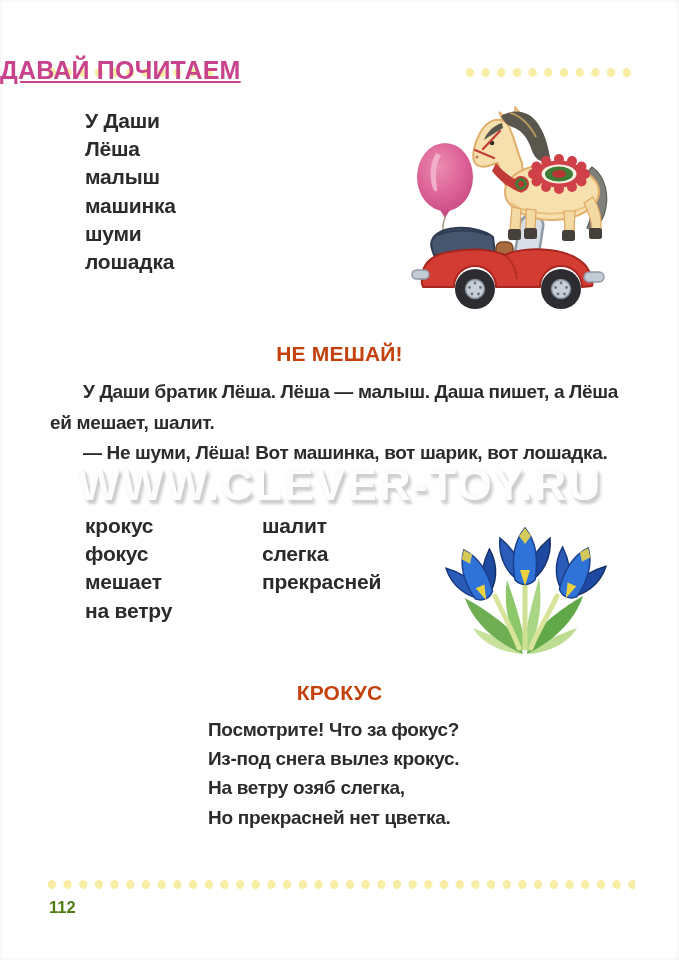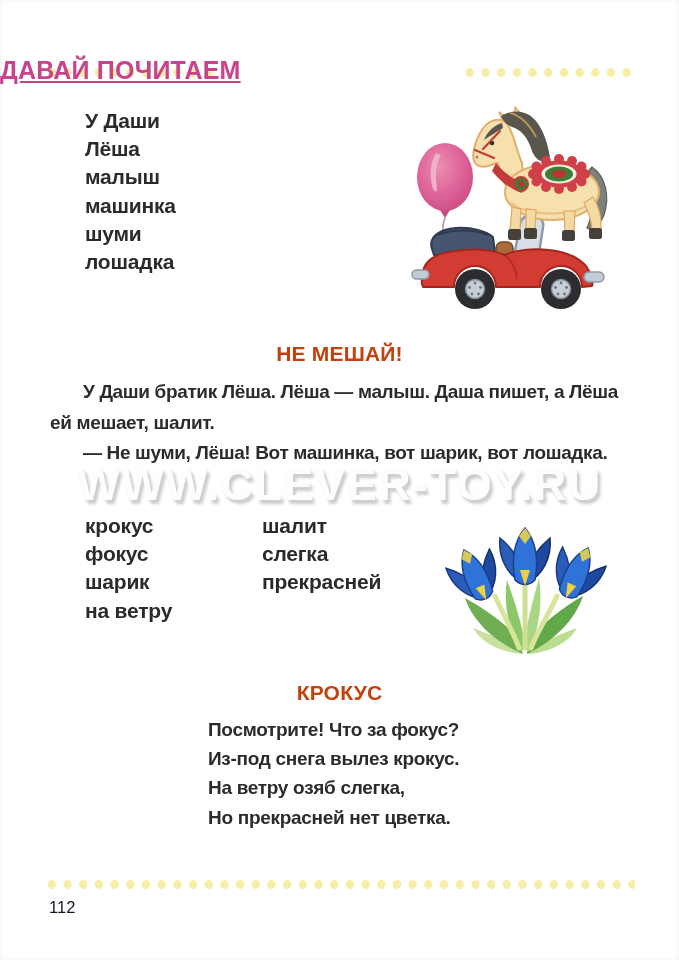--- a/index.html
+++ b/index.html
@@ -50,21 +50,21 @@
 
   .watermark{
     position:absolute;top:459px;left:0;width:100%;text-align:center;
     font-size:45px;font-weight:bold;letter-spacing:1.5px;color:#fdfdfd;
     text-shadow:3px 4px 3px #cccccc,1px 1px 2px #e2e2e2;white-space:nowrap;
   }
 
   .poem{position:absolute;left:208px;top:715px;}
   .poem-line{font-size:19px;font-weight:bold;letter-spacing:-.3px;line-height:29.2px;white-space:nowrap;}
 
-  .page-number{position:absolute;left:49px;top:898px;font-size:16.5px;font-weight:normal;color:#0f172a;}
+  .page-number{position:absolute;left:49px;top:898px;font-size:16.5px;font-weight:bold;color:#4d7c0f;}
 </style>
 </head>
 <body>
 
 <div class="page">
 
   <span class="dots dots-left"></span>
   <h1 class="page-title">ДАВАЙ ПОЧИТАЕМ</h1>
   <span class="dots dots-right"></span>
 
@@ -170,21 +170,21 @@
     <div class="para-line indent">У Даши братик Лёша. Лёша — малыш. Даша пишет, а Лёша</div>
     <div class="para-line">ей мешает, шалит.</div>
   </div>
   <p class="dialogue">— Не шуми, Лёша! Вот машинка, вот шарик, вот лошадка.</p>
 
   <div class="watermark">WWW.CLEVER-TOY.RU</div>
 
   <div class="wordcol wl2-c1">
     <div class="word">крокус</div>
     <div class="word">фокус</div>
-    <div class="word">шарик</div>
+    <div class="word">мешает</div>
     <div class="word">на ветру</div>
   </div>
   <div class="wordcol wl2-c2">
     <div class="word">шалит</div>
     <div class="word">слегка</div>
     <div class="word">прекрасней</div>
   </div>
 
   <figure class="illo illo-2">
     <svg viewBox="0 0 178 150" width="178" height="150">

